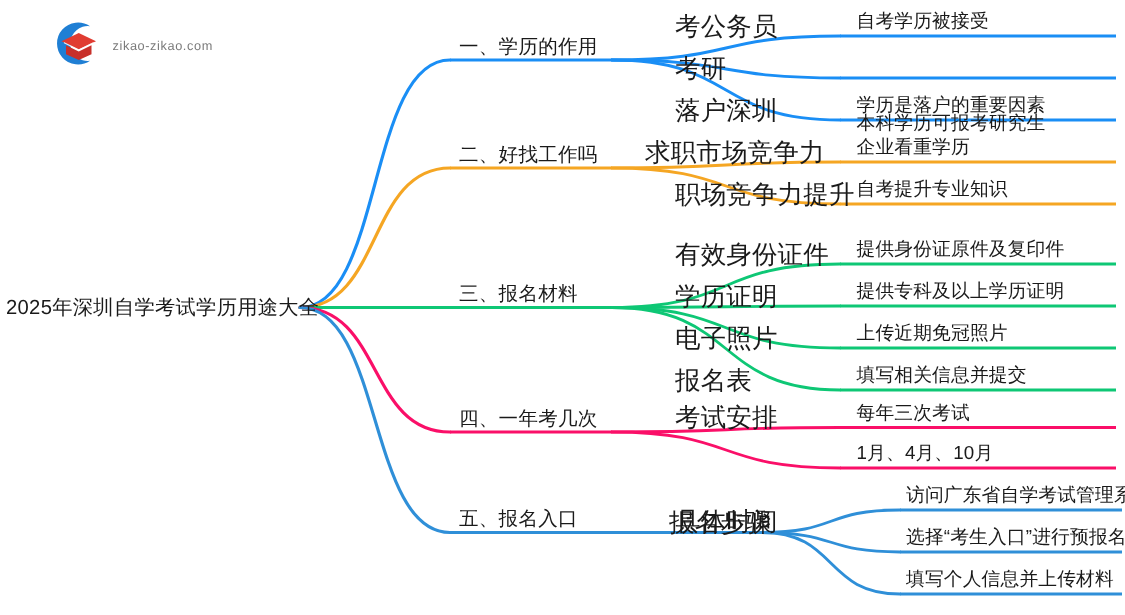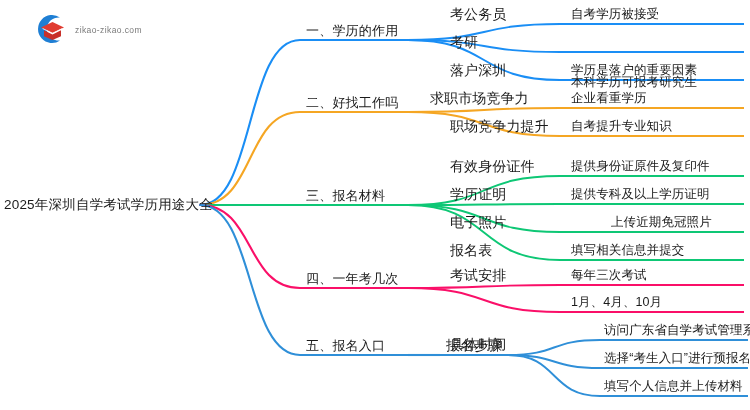--- a/index.html
+++ b/index.html
@@ -55,21 +55,21 @@
     font-size: 13.5px;
     left: 4px; top: 196px;
     letter-spacing: .2px;
   }
   .lvl2 {
     font-size: 13px;
     letter-spacing: .2px;
     text-align: right;
   }
   .lvl3 {
-    font-size: 14px;
+    font-size: 17px;
     letter-spacing: .1px;
     font-family: Liberation Mono, monospace;
   }
   .lvl4 {
     font-size: 12.5px;
     letter-spacing: .1px;
   }
 </style>
 </head>
 <body>
@@ -146,21 +146,21 @@
       <div class="node lvl3" style="left: 430px; top: 90px;">求职市场竞争力</div>
       <div class="node lvl4" style="left: 571px; top: 90px;">企业看重学历</div>
       <div class="node lvl3" style="left: 450px; top: 118px;">职场竞争力提升</div>
       <div class="node lvl4" style="left: 571px; top: 118px;">自考提升专业知识</div>
       <div class="node lvl2" style="left: 306px; top: 187px;">三、报名材料</div>
       <div class="node lvl3" style="left: 450px; top: 158px;">有效身份证件</div>
       <div class="node lvl4" style="left: 571px; top: 158px;">提供身份证原件及复印件</div>
       <div class="node lvl3" style="left: 450px; top: 186px;">学历证明</div>
       <div class="node lvl4" style="left: 571px; top: 186px;">提供专科及以上学历证明</div>
       <div class="node lvl3" style="left: 450px; top: 214px;">电子照片</div>
-      <div class="node lvl4" style="left: 571px; top: 214px; margin-left: 40px;">上传近期免冠照片</div>
+      <div class="node lvl4" style="left: 571px; top: 214px;">上传近期免冠照片</div>
       <div class="node lvl3" style="left: 450px; top: 242px;">报名表</div>
       <div class="node lvl4" style="left: 571px; top: 242px;">填写相关信息并提交</div>
       <div class="node lvl2" style="left: 306px; top: 270px;">四、一年考几次</div>
       <div class="node lvl3" style="left: 450px; top: 267px;">考试安排</div>
       <div class="node lvl4" style="left: 571px; top: 267px;">每年三次考试</div>
       <div class="node lvl3" style="left: 450px; top: 294px; margin-top: 42px;">具体时间</div>
       <div class="node lvl4" style="left: 571px; top: 294px;">1月、4月、10月</div>
       <div class="node lvl2" style="left: 306px; top: 337px;">五、报名入口</div>
       <div class="node lvl3" style="left: 446px; top: 337px;">报名步骤</div>
       <div class="node lvl4" style="left: 604px; top: 322px;">访问广东省自学考试管理系统官网</div>

